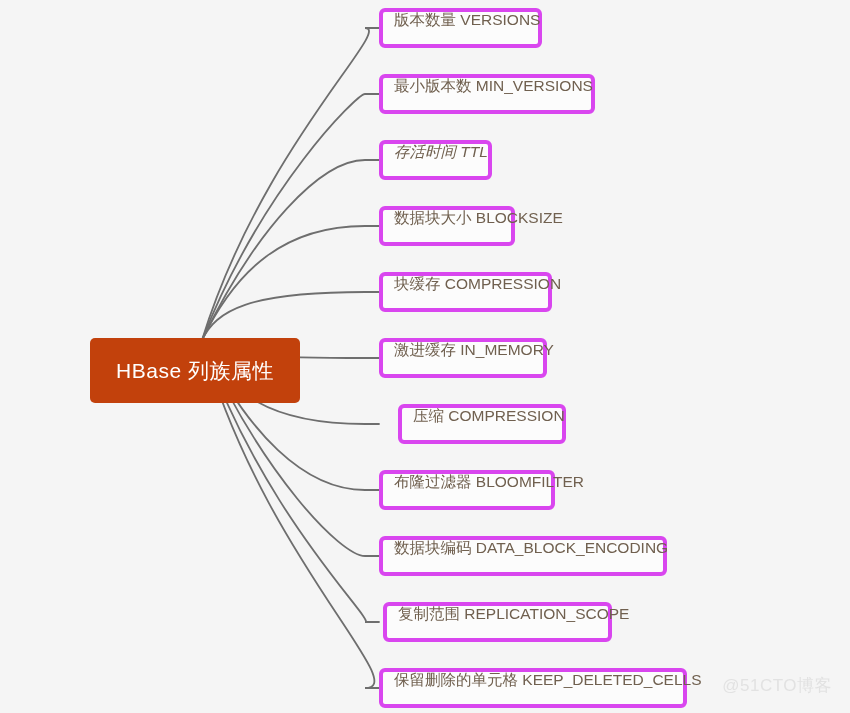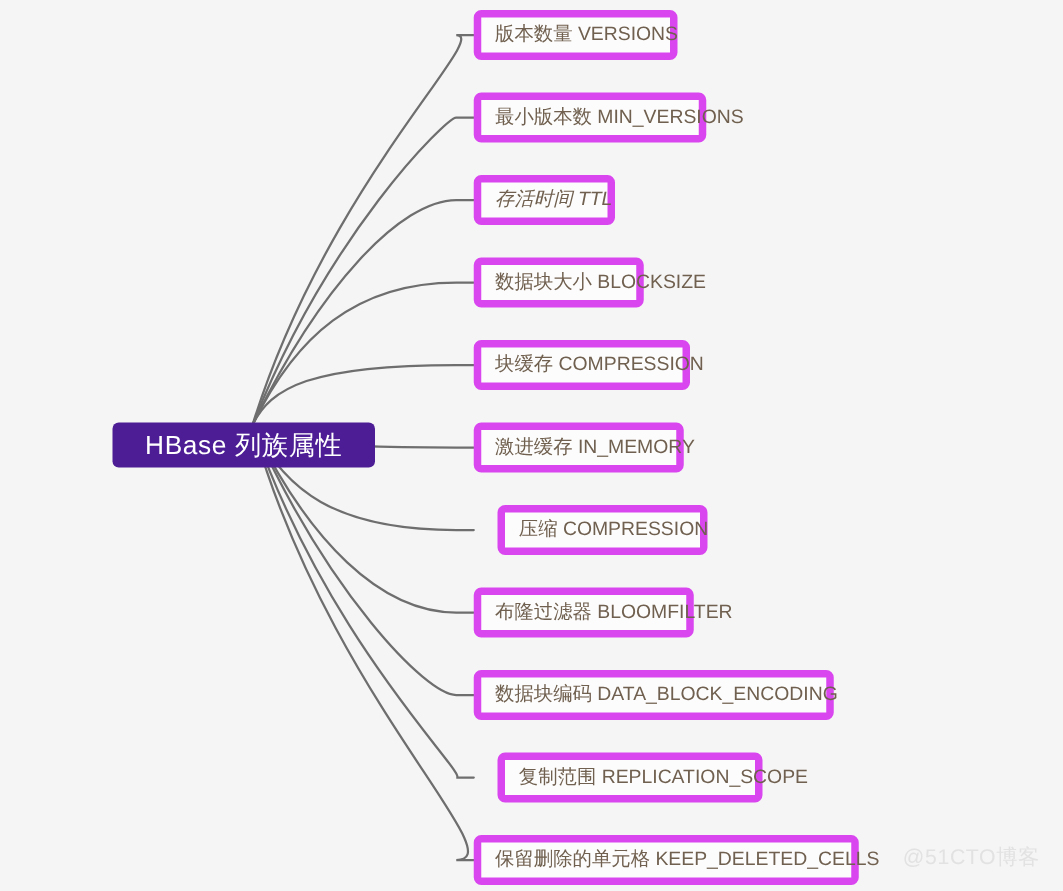--- a/index.html
+++ b/index.html
@@ -27,43 +27,42 @@
     left: 0;
     width: 850px;
     height: 713px;
     pointer-events: none;
   }
   .root-node {
     position: absolute;
     left: 90px;
     top: 338px;
     width: 210px;
-    height: 36px;
-    background: #4c1d95;
+    height: 65px;
+    background: #c2410c;
     border-radius: 5px;
     display: flex;
     align-items: center;
     justify-content: center;
     box-sizing: border-box;
   }
   .root-label {
     color: #ffffff;
     font-size: 21px;
     letter-spacing: 0.5px;
     white-space: nowrap;
   }
   .leaf-node {
     position: absolute;
     background: #fcfcfc;
-    border: 6px solid #d946ef;
+    border: 4px solid #d946ef;
     border-radius: 6px;
     height: 40px;
     box-sizing: border-box;
     display: flex;
-    align-items: center;
     padding: 0 11px;
   }
   .leaf-label {
     font-size: 15.5px;
     color: #70604f;
     white-space: nowrap;
     line-height: 1;
   }
   .watermark {
     position: absolute;
@@ -97,21 +96,21 @@
   </svg>
 
   <div class="root-node">
     <span class="root-label">HBase 列族属性</span>
   </div>
 
   <div id="leaf-container">
       <div class="leaf-node" style="left: 379px; top: 8px; width: 163px; height: 40px;">
         <span class="leaf-label">版本数量 VERSIONS</span>
       </div>
-      <div class="leaf-node" style="left: 379px; top: 74px; width: 186px; height: 40px;">
+      <div class="leaf-node" style="left: 379px; top: 74px; width: 216px; height: 40px;">
         <span class="leaf-label">最小版本数 MIN_VERSIONS</span>
       </div>
       <div class="leaf-node" style="left: 379px; top: 140px; width: 113px; height: 40px; font-style: italic;">
         <span class="leaf-label">存活时间 TTL</span>
       </div>
       <div class="leaf-node" style="left: 379px; top: 206px; width: 136px; height: 40px;">
         <span class="leaf-label">数据块大小 BLOCKSIZE</span>
       </div>
       <div class="leaf-node" style="left: 379px; top: 272px; width: 173px; height: 40px;">
         <span class="leaf-label">块缓存 COMPRESSION</span>
@@ -121,21 +120,21 @@
       </div>
       <div class="leaf-node" style="left: 398px; top: 404px; width: 168px; height: 40px;">
         <span class="leaf-label">压缩 COMPRESSION</span>
       </div>
       <div class="leaf-node" style="left: 379px; top: 470px; width: 176px; height: 40px;">
         <span class="leaf-label">布隆过滤器 BLOOMFILTER</span>
       </div>
       <div class="leaf-node" style="left: 379px; top: 536px; width: 288px; height: 40px;">
         <span class="leaf-label">数据块编码 DATA_BLOCK_ENCODING</span>
       </div>
-      <div class="leaf-node" style="left: 398px; top: 602px; width: 212px; height: 40px;">
+      <div class="leaf-node" style="left: 383px; top: 602px; width: 229px; height: 40px;">
         <span class="leaf-label">复制范围 REPLICATION_SCOPE</span>
       </div>
       <div class="leaf-node" style="left: 379px; top: 668px; width: 308px; height: 40px;">
         <span class="leaf-label">保留删除的单元格 KEEP_DELETED_CELLS</span>
       </div>
     </div>
 
   <div class="watermark">@51CTO博客</div>
 
 </div>

